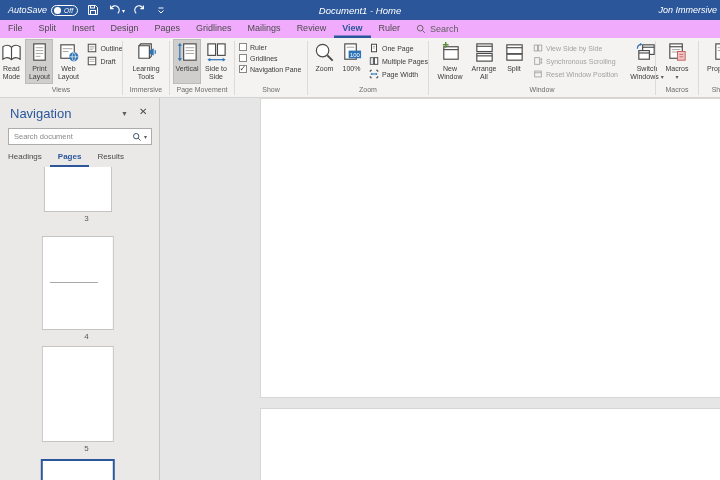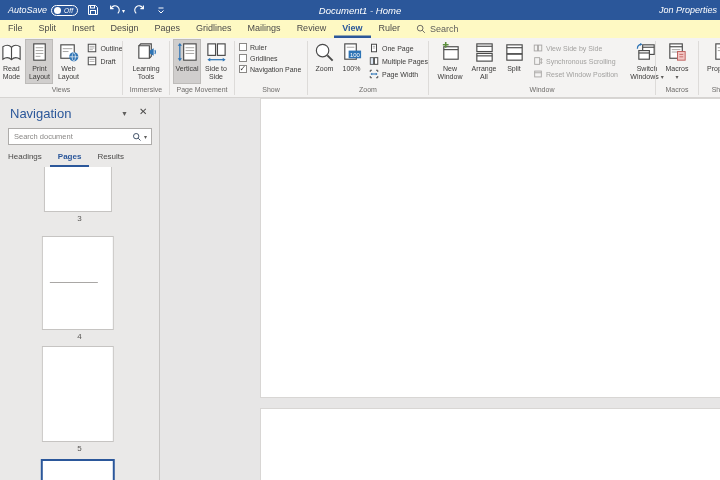--- a/index.html
+++ b/index.html
@@ -11,21 +11,21 @@
   .qat { display:flex; align-items:center; gap:9px; padding-left:8px; }
   .autosave { display:flex; align-items:center; gap:4px; font-size:9px; }
   .toggle { width:27px; height:11px; border:1px solid #fff; border-radius:6px; display:flex; align-items:center; position:relative; }
   .toggle .knob { width:7px; height:7px; border-radius:50%; background:#fff; margin-left:2px; }
   .toggle .state { font-size:6.5px; margin-left:3px; letter-spacing:.2px; }
   .qicon { width:12px; height:12px; display:block; }
   #title-center { position:absolute; left:50%; transform:translateX(-50%); font-size:9.5px; white-space:nowrap; }
   #user-name { margin-left:auto; font-size:9px; padding-right:3px; white-space:nowrap; }
 
   
-  #tabrow { position:absolute; top:20px; left:0; width:720px; height:18px; background:#fef9c3; display:flex; align-items:stretch; font-size:9px; color:#4b4a49; }
+  #tabrow { position:absolute; top:20px; left:0; width:720px; height:18px; background:#f0abfc; display:flex; align-items:stretch; font-size:9px; color:#4b4a49; }
   .tab { padding:0 8px; line-height:17px; white-space:nowrap; cursor:default; }
   .tab.active { color:#2b579a; font-weight:bold; box-shadow:inset 0 -2.5px 0 #2b579a; }
   #tab-search { display:flex; align-items:center; gap:4px; margin-left:8px; color:#5f5e5c; }
   #tab-search svg { width:10px; height:10px; }
 
   
   #ribbon { position:absolute; top:38px; left:0; width:760px; height:60px; background:#f4f3f2; border-bottom:1px solid #d6d4d2; display:flex; align-items:stretch; overflow:hidden; }
   .rgroup { display:flex; flex-direction:column; flex:none; }
   .rcontent { flex:1; display:flex; align-items:flex-start; justify-content:center; padding-top:1px; }
   .glabel { height:13px; text-align:center; font-size:7px; color:#6e6c6a; line-height:12px; white-space:nowrap; overflow:hidden; }
@@ -43,21 +43,21 @@
   .dd { font-size:6px; color:#5f5e5c; }
 
   svg .st { stroke:#4a4a4a; stroke-width:1.2; fill:none; }
   svg .stw { stroke:#4a4a4a; stroke-width:1.2; fill:#fff; }
   svg .thin { stroke:#9a9896; stroke-width:0.9; fill:none; }
   svg .blue { stroke:#2e74b5; stroke-width:1.3; fill:none; }
   svg .bluef { fill:#2e74b5; stroke:none; }
   svg .grey { stroke:#a8a6a4; stroke-width:1.1; fill:none; }
 
   
-  #navpane { position:absolute; top:98px; left:0; width:160px; height:382px; background:#eae9e8; border-right:1px solid #c8c6c4; overflow:hidden; }
+  #navpane { position:absolute; top:98px; left:0; width:160px; height:382px; background:#eae9e8; border-right:1px solid #c8c6c4; overflow:hidden;padding-left:7px; }
   #nav-title { position:absolute; left:10px; top:8px; font-size:13px; color:#2b579a; }
   #nav-chevron { position:absolute; left:121px; top:12px; font-size:7px; color:#5f5e5c; }
   #nav-close { position:absolute; left:139px; top:8px; font-size:10px; color:#4b4a49; }
   #nav-search { position:absolute; left:8px; top:30px; width:144px; height:17px; background:#fff; border:1px solid #aeacaa; display:flex; align-items:center; }
   #nav-search input { flex:1; min-width:0; border:none; outline:none; font-size:7.5px; color:#3b3a39; padding-left:5px; font-family:inherit; background:transparent; }
   #nav-search input::placeholder { color:#8a8886; }
   #nav-search svg { width:10px; height:10px; flex:none; }
   #nav-search .dd { margin:0 4px 0 2px; }
   #nav-tabs { position:absolute; left:0; top:52px; width:160px; height:17px; display:flex; font-size:8px; color:#4b4a49; }
   .ntab { padding:2px 8px 0; height:100%; }
@@ -98,21 +98,21 @@
     <svg class="qicon" viewBox="0 0 12 12">
       <path d="M2.2 9.3 A4.3 4.3 0 1 1 8.8 4.0" stroke="#fff" stroke-width="1.1" fill="none"></path>
       <path d="M9.4 1.6 v3 h-3" stroke="#fff" stroke-width="1.1" fill="none"></path>
     </svg>
     <svg class="qicon" viewBox="0 0 12 12">
       <path d="M3.5 4 h5" stroke="#fff" stroke-width="1"></path>
       <path d="M3.5 6.5 L6 9 L8.5 6.5" stroke="#fff" stroke-width="1" fill="none"></path>
     </svg>
   </div>
   <div id="title-center">Document1  -  Home</div>
-  <div id="user-name">Jon Properties</div>
+  <div id="user-name">Jon Immersive</div>
 </div>
 
 <div id="tabrow">
   <span class="tab">File</span>
   <span class="tab">Split</span>
   <span class="tab">Insert</span>
   <span class="tab">Design</span>
   <span class="tab">Pages</span>
   <span class="tab">Gridlines</span>
   <span class="tab">Mailings</span>

